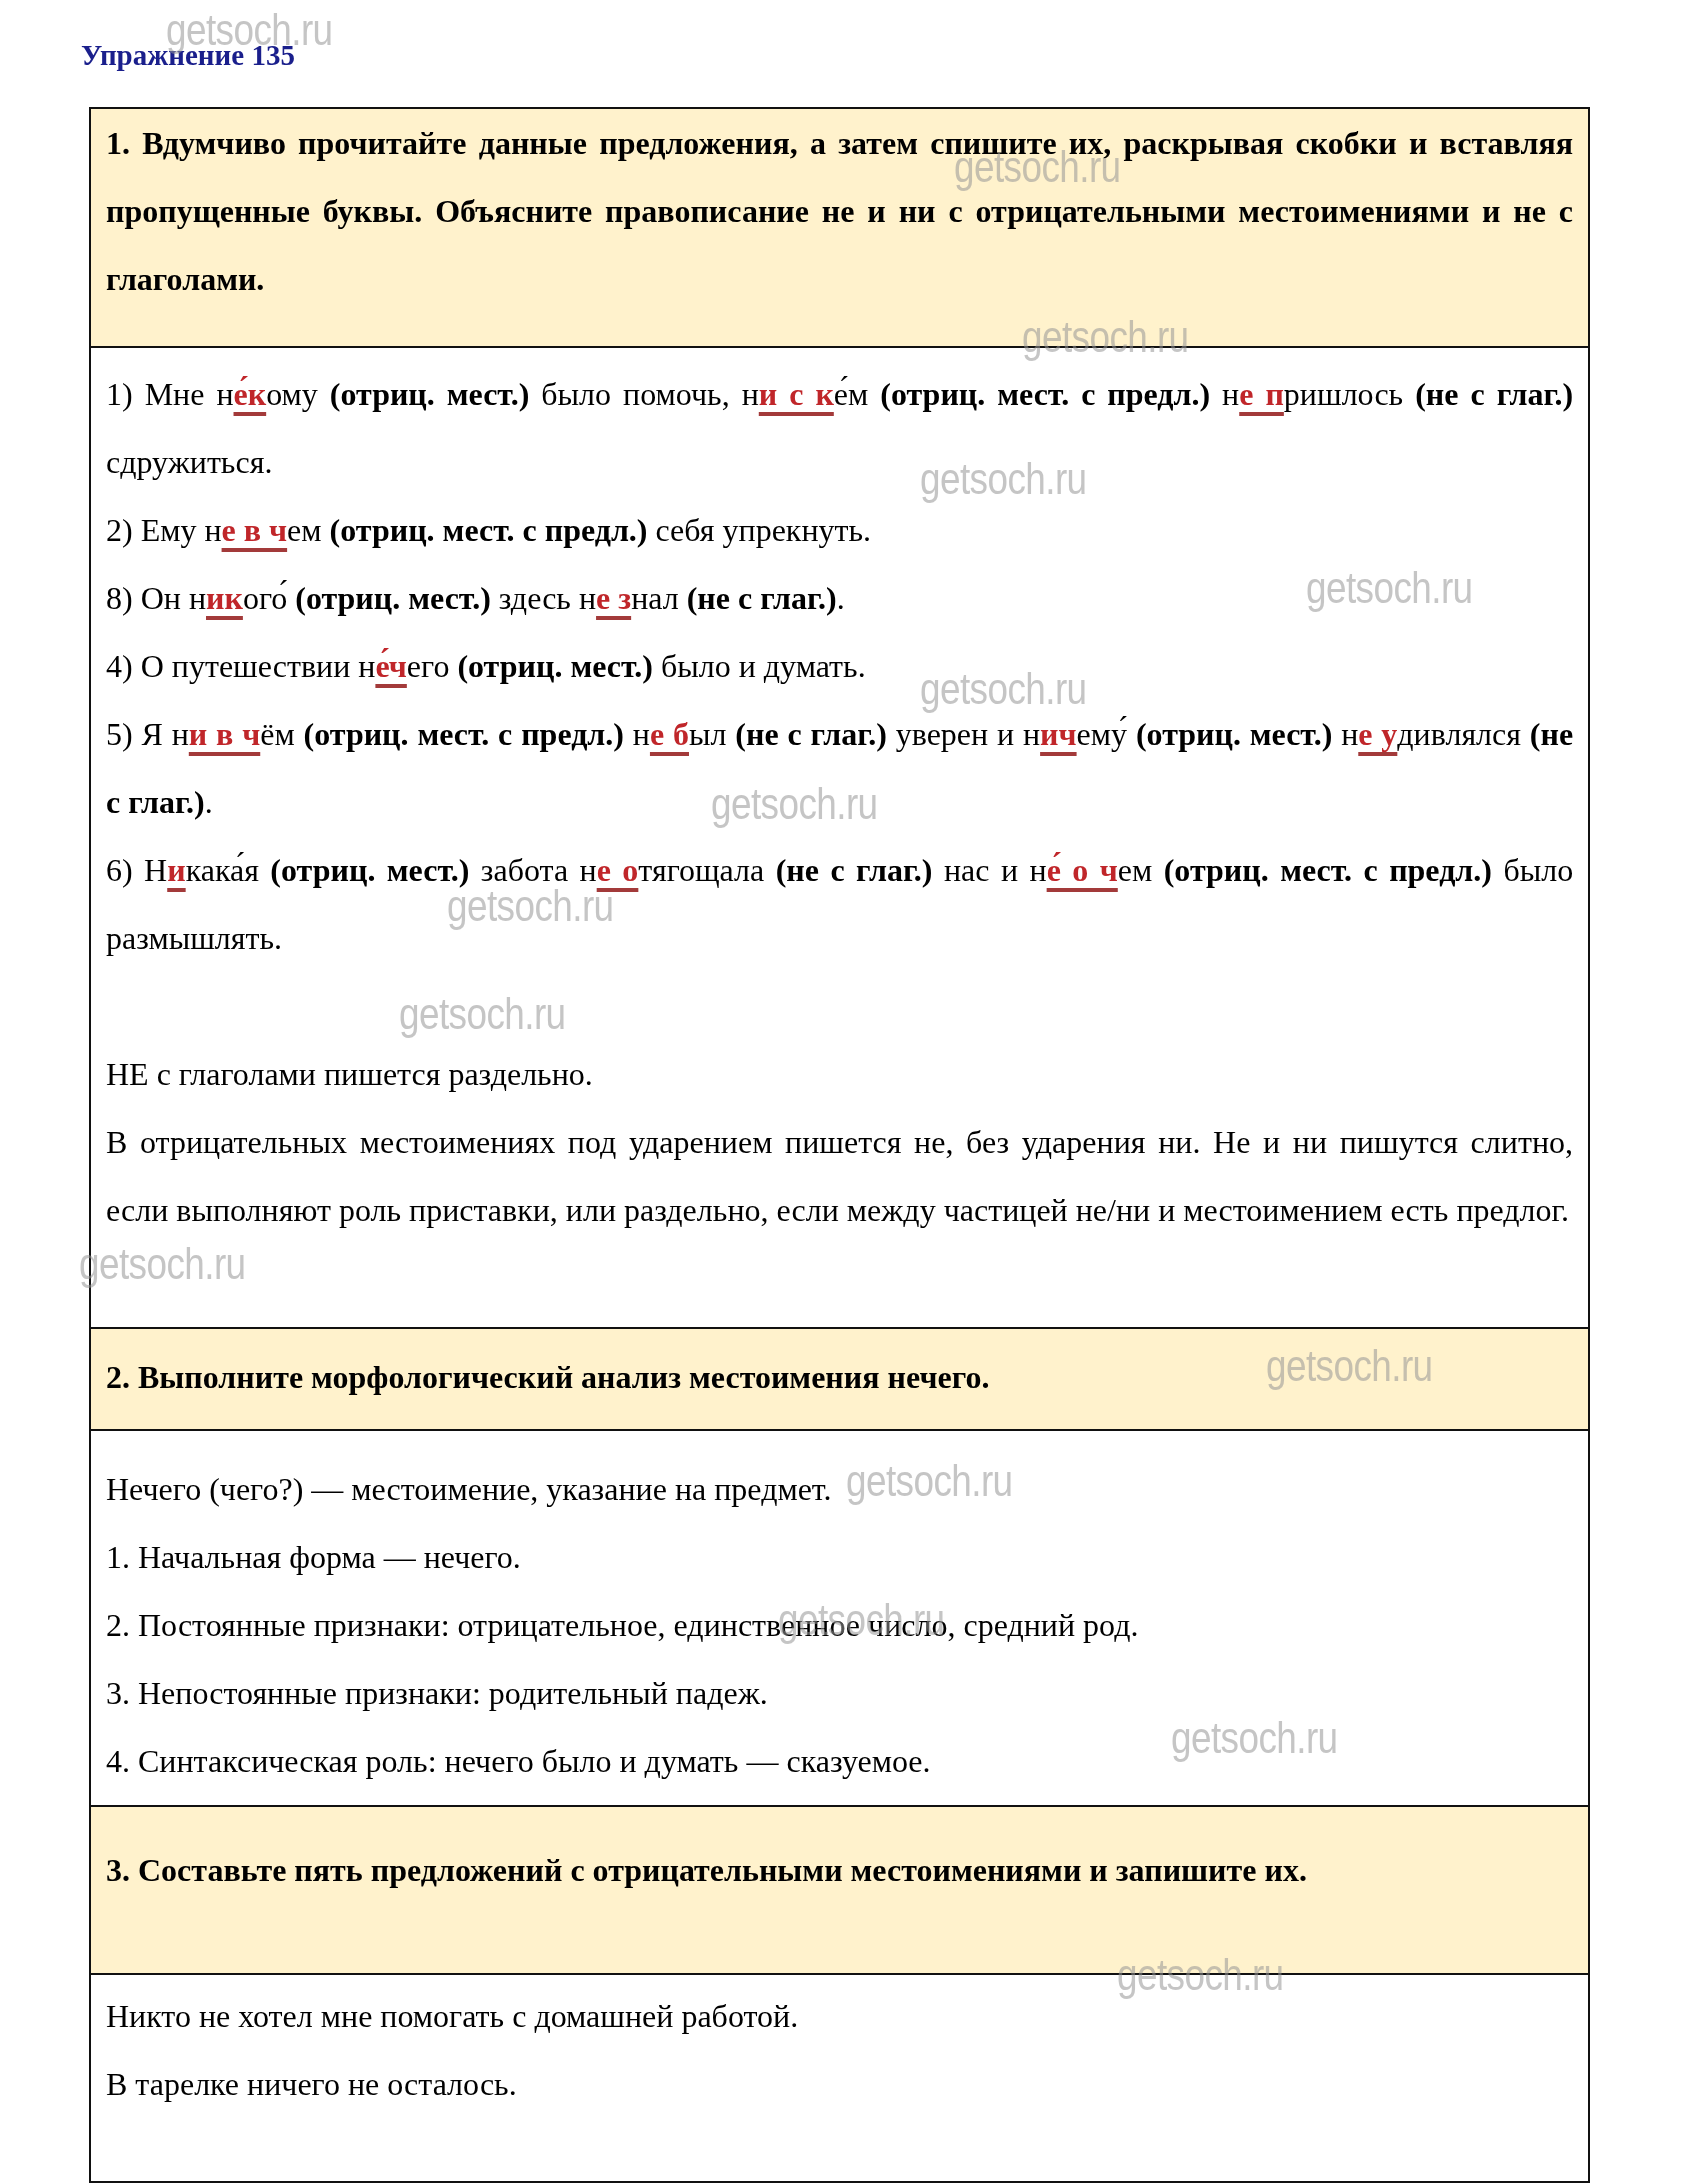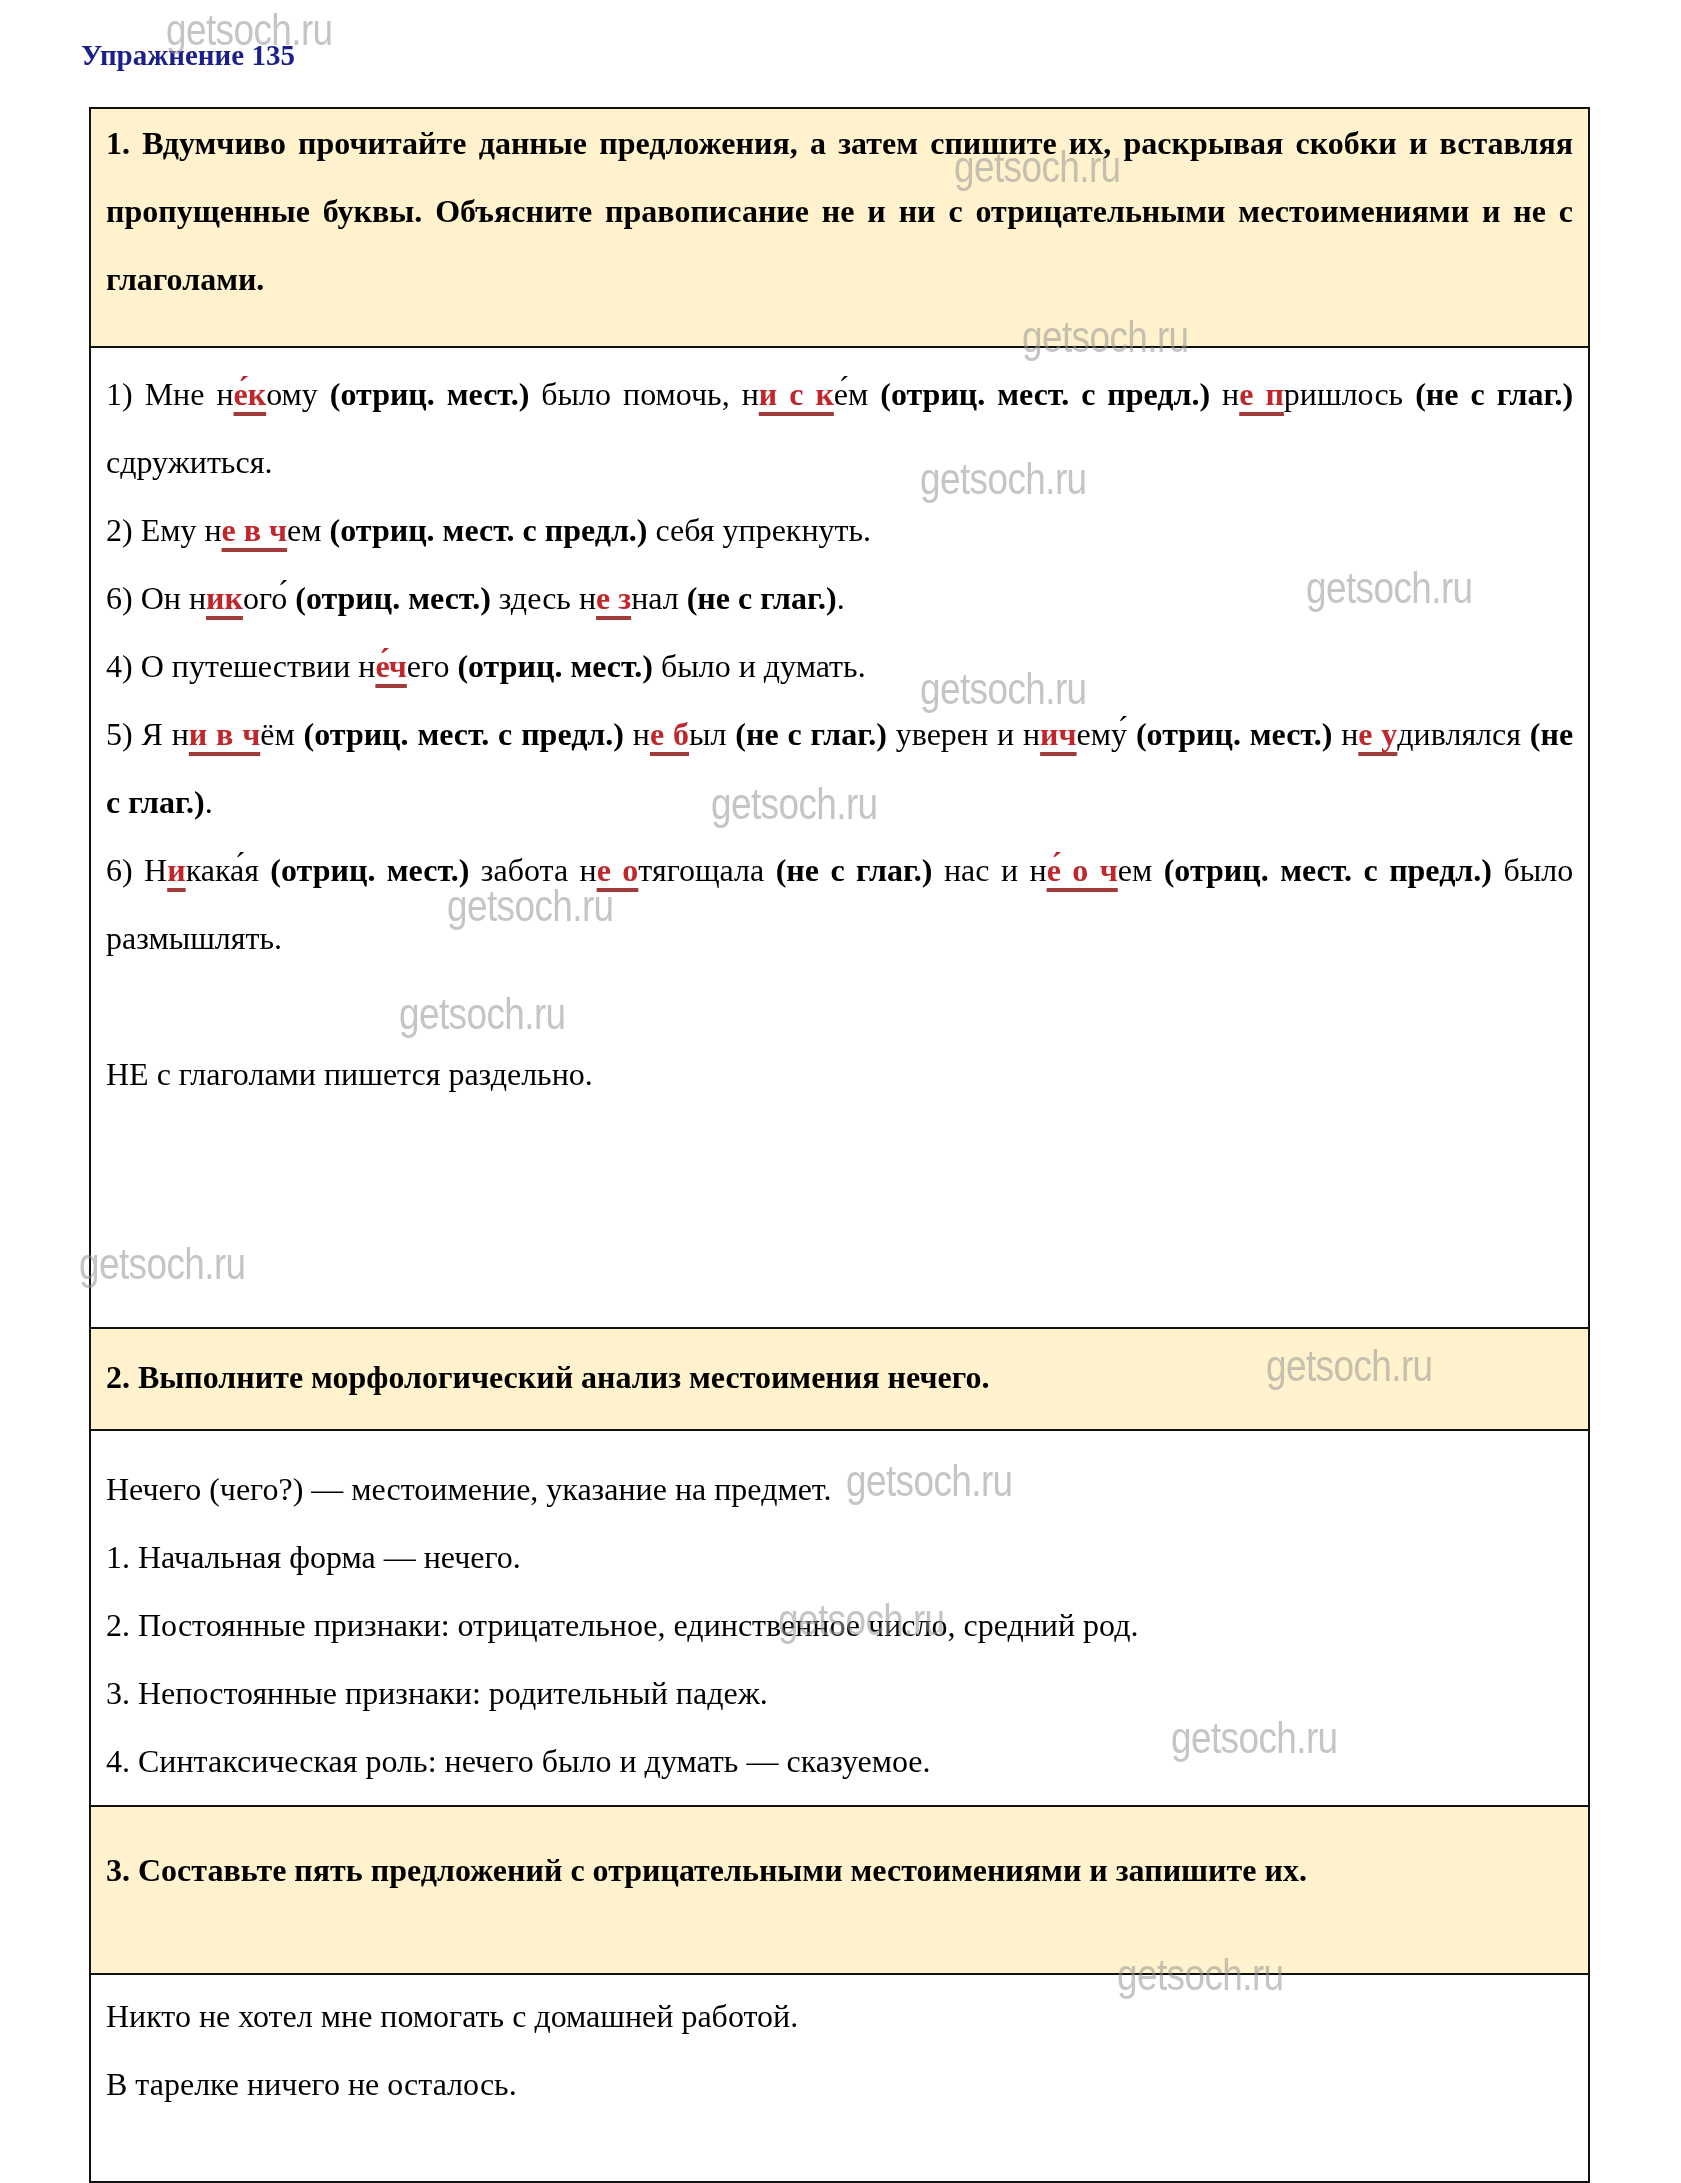--- a/index.html
+++ b/index.html
@@ -32,27 +32,28 @@
 <div class="title">Упражнение 135</div>
 
 <div class="sheet">
   <div class="row hdr hdr1">
     <p>1. Вдумчиво прочитайте данные предложения, а затем спишите их, раскрывая скобки и вставляя пропущенные буквы. Объясните правописание не и ни с отрицательными местоимениями и не с глаголами.</p>
   </div>
   <div class="row body body1">
     <div id="sentences">
       <p><span>1) Мне н</span><span class="red">е́к</span><span>ому </span><span class="b">(отриц. мест.)</span><span> было помочь, н</span><span class="red">и с к</span><span>е́м </span><span class="b">(отриц. мест. с предл.)</span><span> н</span><span class="red">е п</span><span>ришлось </span><span class="b">(не с глаг.)</span><span> сдружиться.</span></p>
       <p><span>2) Ему н</span><span class="red">е в ч</span><span>ем </span><span class="b">(отриц. мест. с предл.)</span><span> себя упрекнуть.</span></p>
-      <p><span>6) Он н</span><span class="red">ик</span><span>ого́ </span><span class="b">(отриц. мест.)</span><span> здесь н</span><span class="red">е з</span><span>нал </span><span class="b">(не с глаг.)</span><span>.</span></p>
+      <p><span>8) Он н</span><span class="red">ик</span><span>ого́ </span><span class="b">(отриц. мест.)</span><span> здесь н</span><span class="red">е з</span><span>нал </span><span class="b">(не с глаг.)</span><span>.</span></p>
       <p><span>4) О путешествии н</span><span class="red">е́ч</span><span>его </span><span class="b">(отриц. мест.)</span><span> было и думать.</span></p>
       <p><span>5) Я н</span><span class="red">и в ч</span><span>ём </span><span class="b">(отриц. мест. с предл.)</span><span> н</span><span class="red">е б</span><span>ыл </span><span class="b">(не с глаг.)</span><span> уверен и н</span><span class="red">ич</span><span>ему́ </span><span class="b">(отриц. мест.)</span><span> н</span><span class="red">е у</span><span>дивлялся </span><span class="b">(не с глаг.)</span><span>.</span></p>
       <p><span>6) Н</span><span class="red">и</span><span>кака́я </span><span class="b">(отриц. мест.)</span><span> забота н</span><span class="red">е о</span><span>тягощала </span><span class="b">(не с глаг.)</span><span> нас и н</span><span class="red">е́ о ч</span><span>ем </span><span class="b">(отриц. мест. с предл.)</span><span> было размышлять.</span></p>
     </div>
     <div class="gap"></div>
     <p>НЕ с глаголами пишется раздельно.</p>
+    <p>В отрицательных местоимениях под ударением пишется не, без ударения ни. Не и ни пишутся слитно, если выполняют роль приставки, или раздельно, если между частицей не/ни и местоимением есть предлог.</p>
   </div>
 
   <div class="row hdr hdr2">
     <p>2. Выполните морфологический анализ местоимения нечего.</p>
   </div>
   <div class="row body body2">
     <p>Нечего (чего?) — местоимение, указание на предмет.</p>
     <p>1. Начальная форма — нечего.</p>
     <p>2. Постоянные признаки: отрицательное, единственное число, средний род.</p>
     <p>3. Непостоянные признаки: родительный падеж.</p>

